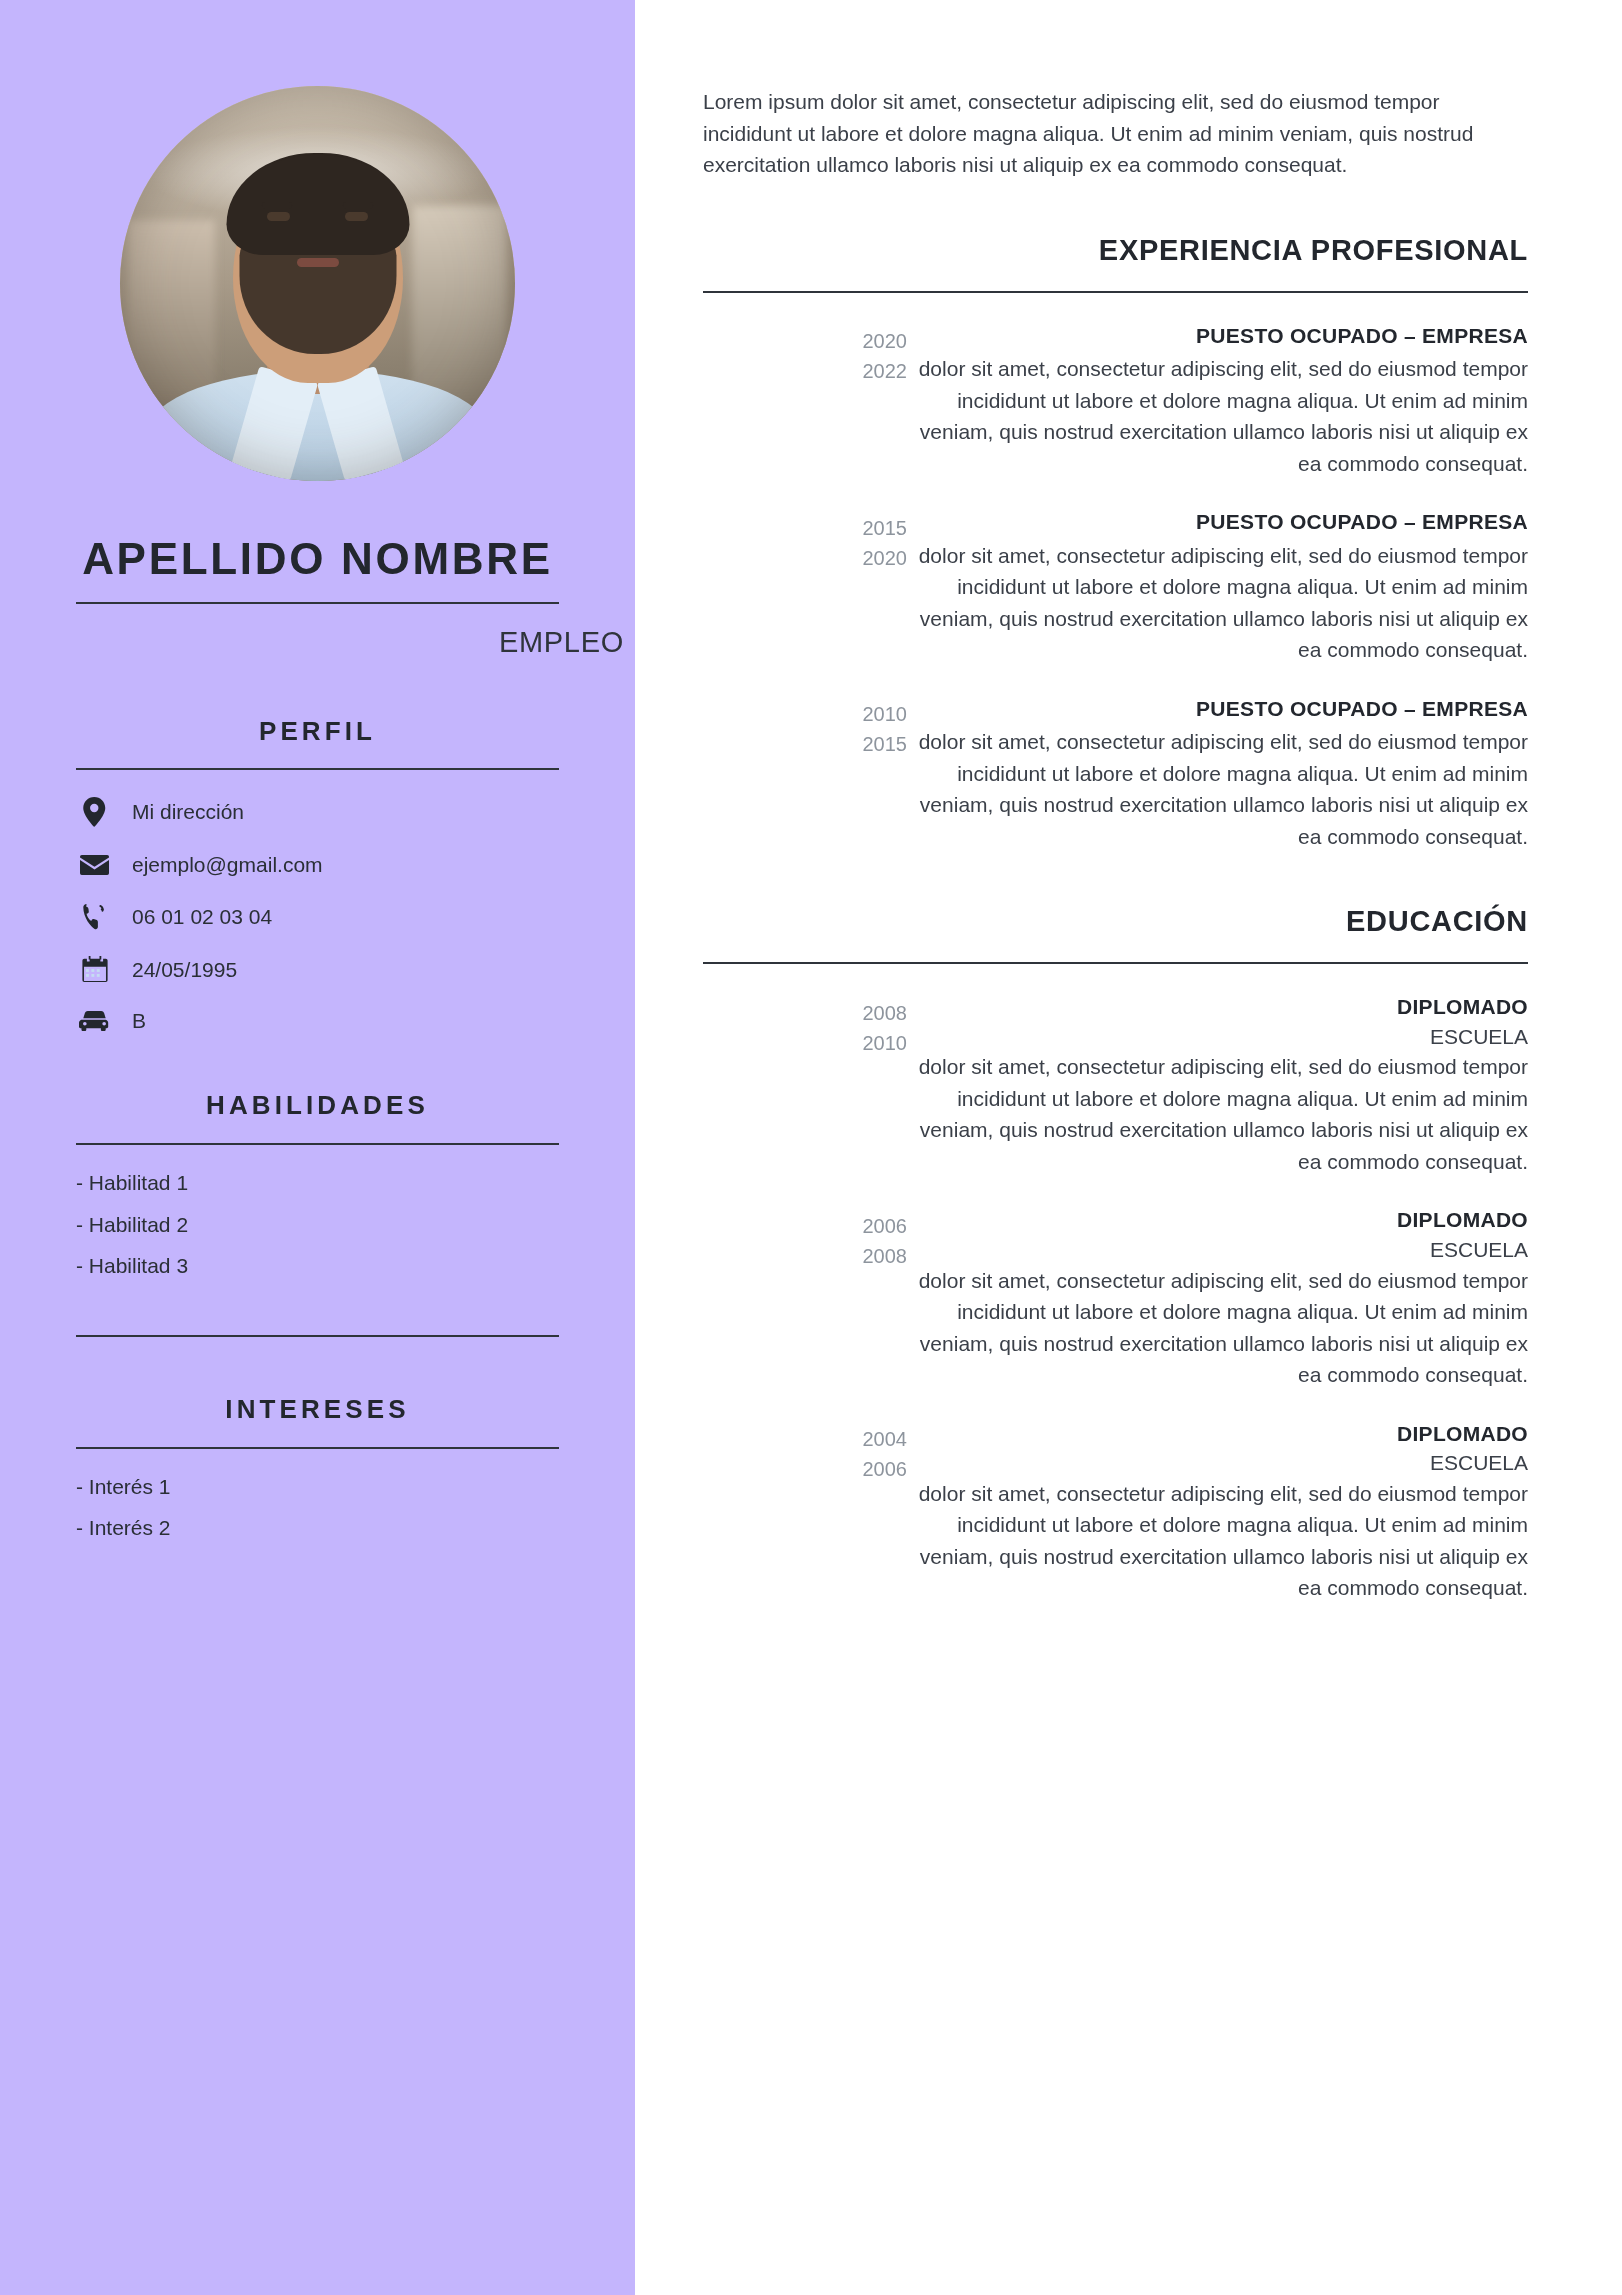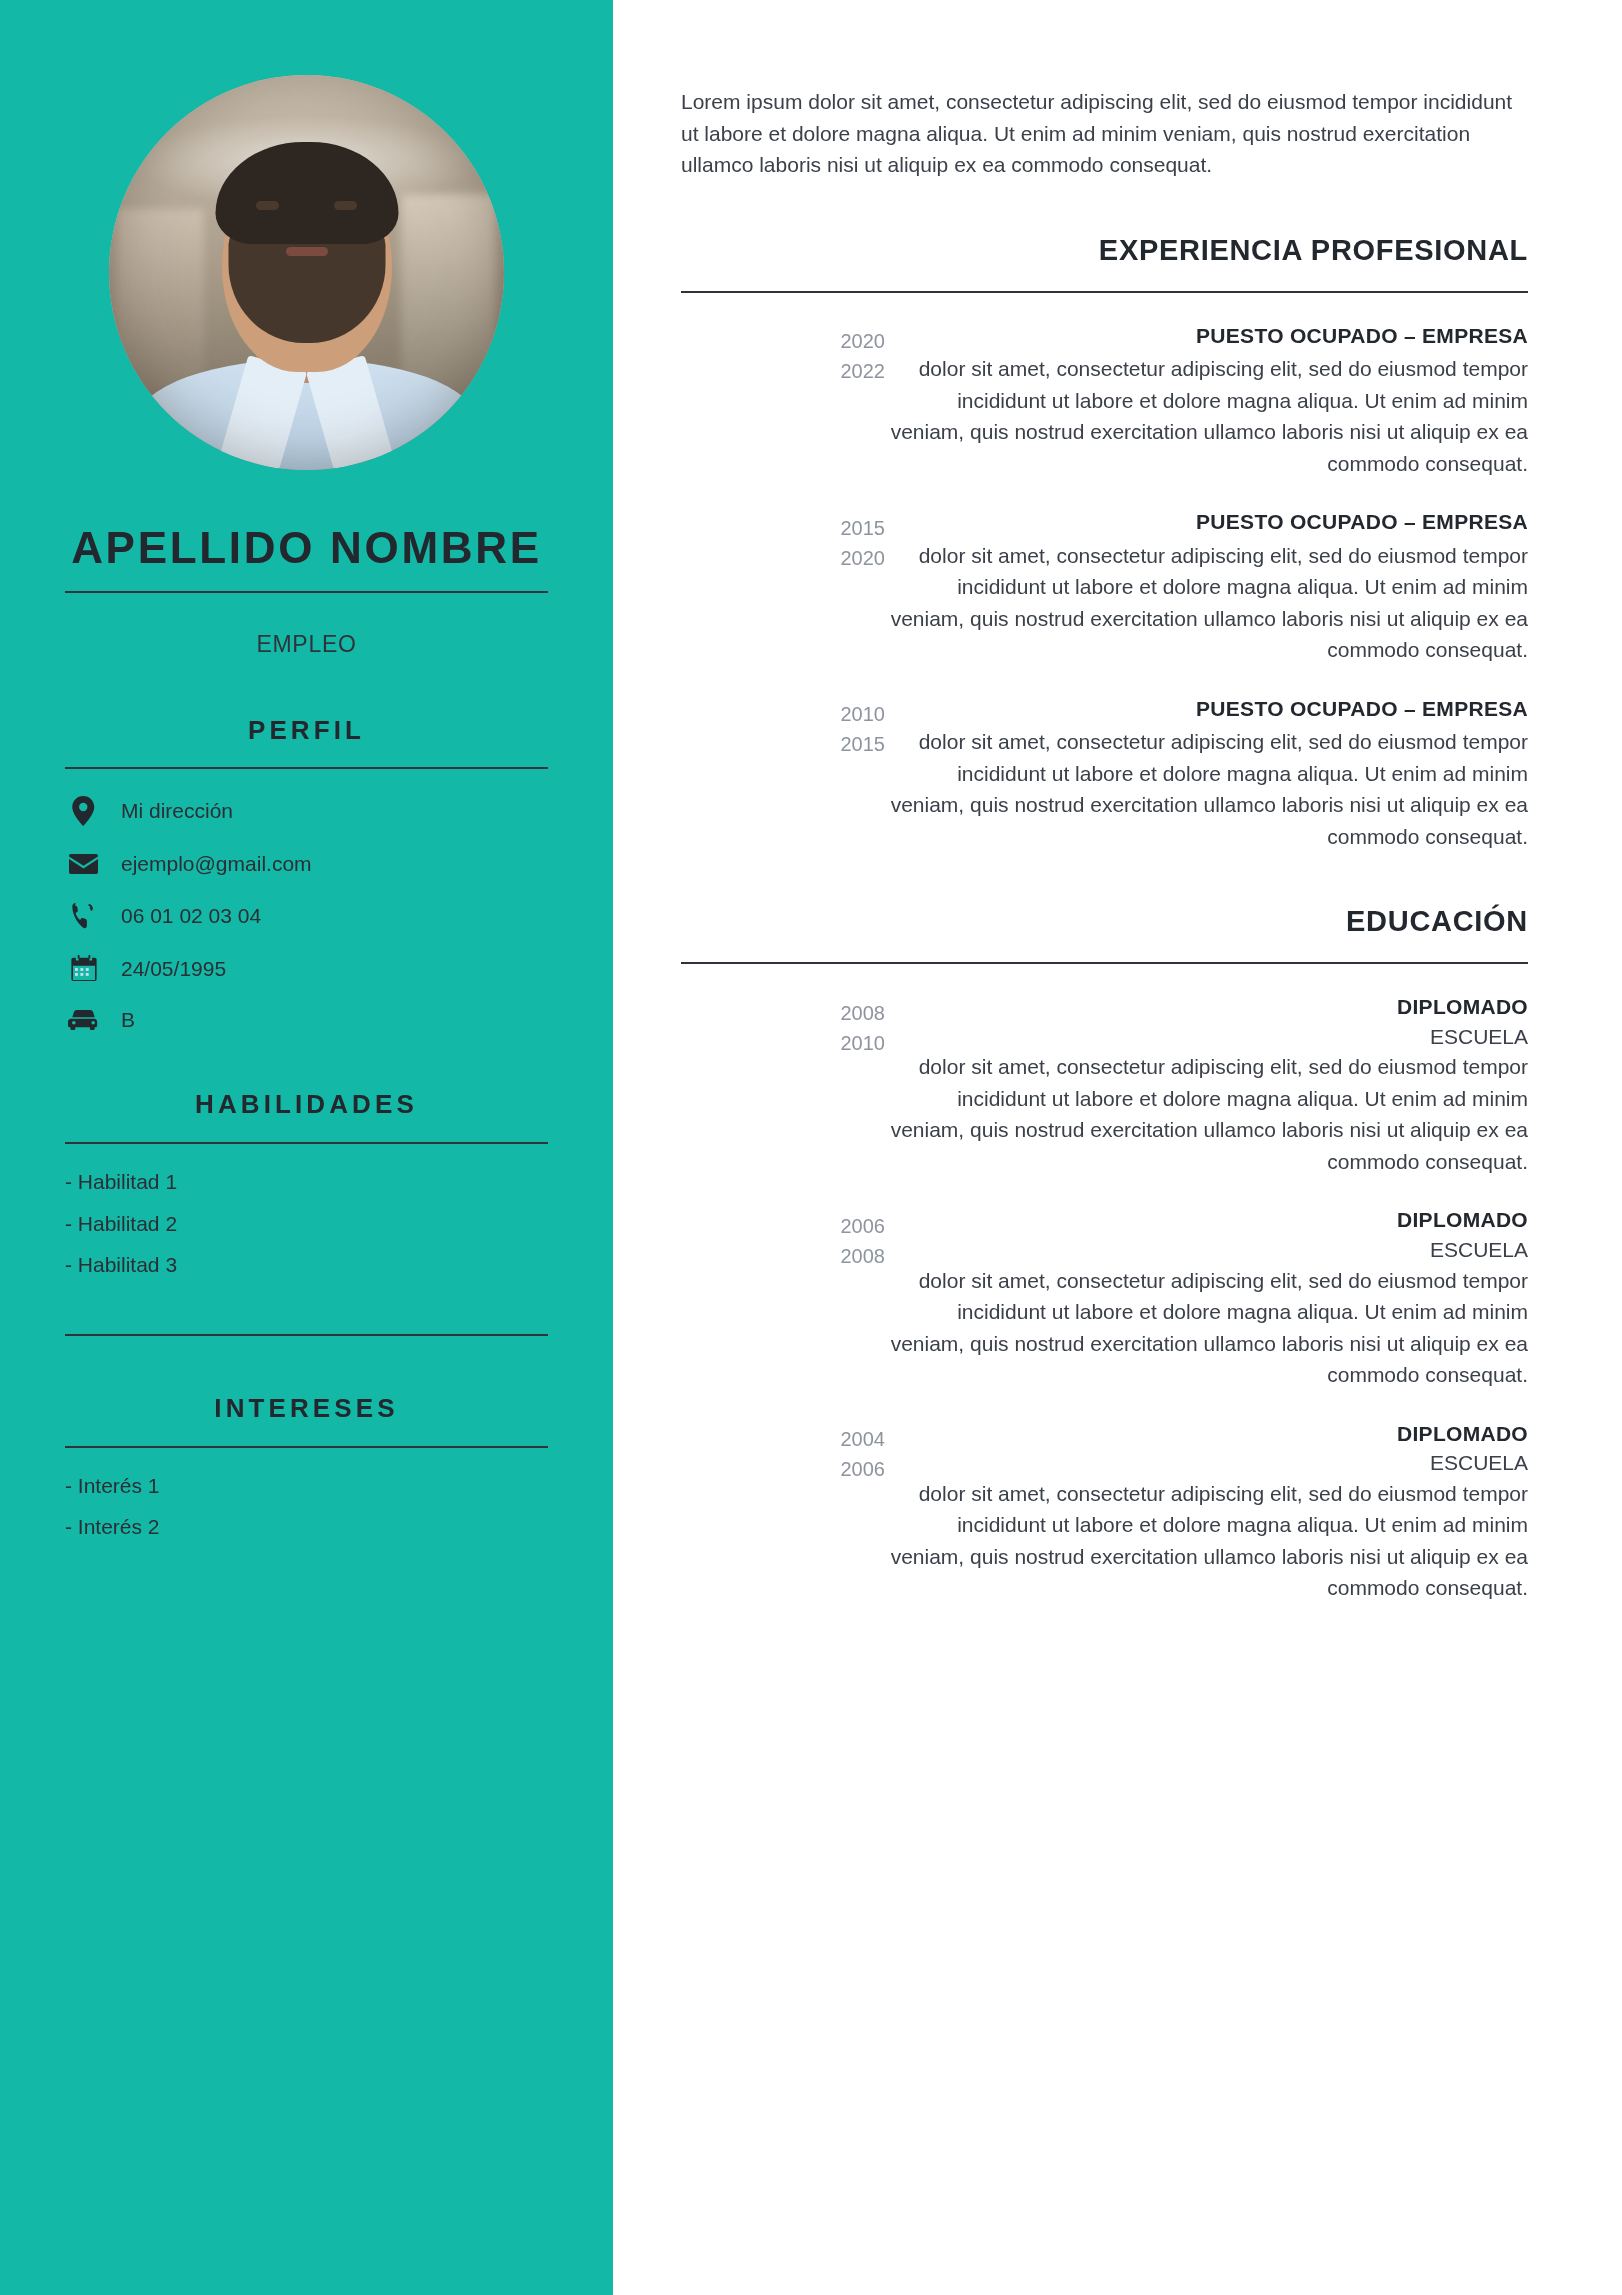--- a/index.html
+++ b/index.html
@@ -19,22 +19,22 @@
     height: 2295px;
     background: #ffffff;
     display: flex;
     overflow: hidden;
   }
 
   
   .sidebar {
     width: 613px;
     min-width: 613px;
-    background: #14b8a6;
-    padding: 0;
+    background: #c4b5fd;
+    padding: 11px;
     position: relative;
   }
 
   .photo-wrap {
     display: flex;
     justify-content: center;
     margin-top: 75px;
   }
   .photo {
     width: 395px;
@@ -121,25 +121,25 @@
     font-weight: 700;
     letter-spacing: 2.7px;
     color: #23272e;
   }
   .sb-rule {
     height: 2px;
     background: #2f343b;
     margin: 17.7px 65px 0 65px;
   }
   .sb-job {
-    text-align: center;
-    font-size: 23px;
+    text-align: right;
+    font-size: 29px;
     letter-spacing: 0.7px;
     color: #2f343b;
-    margin-top: 38px;
+    margin-top: 22px;
   }
 
   .sb-section { margin-top: 57px; }
   .sb-section-title {
     text-align: center;
     font-size: 26px;
     font-weight: 700;
     letter-spacing: 4.1px;
     color: #23272e;
   }

